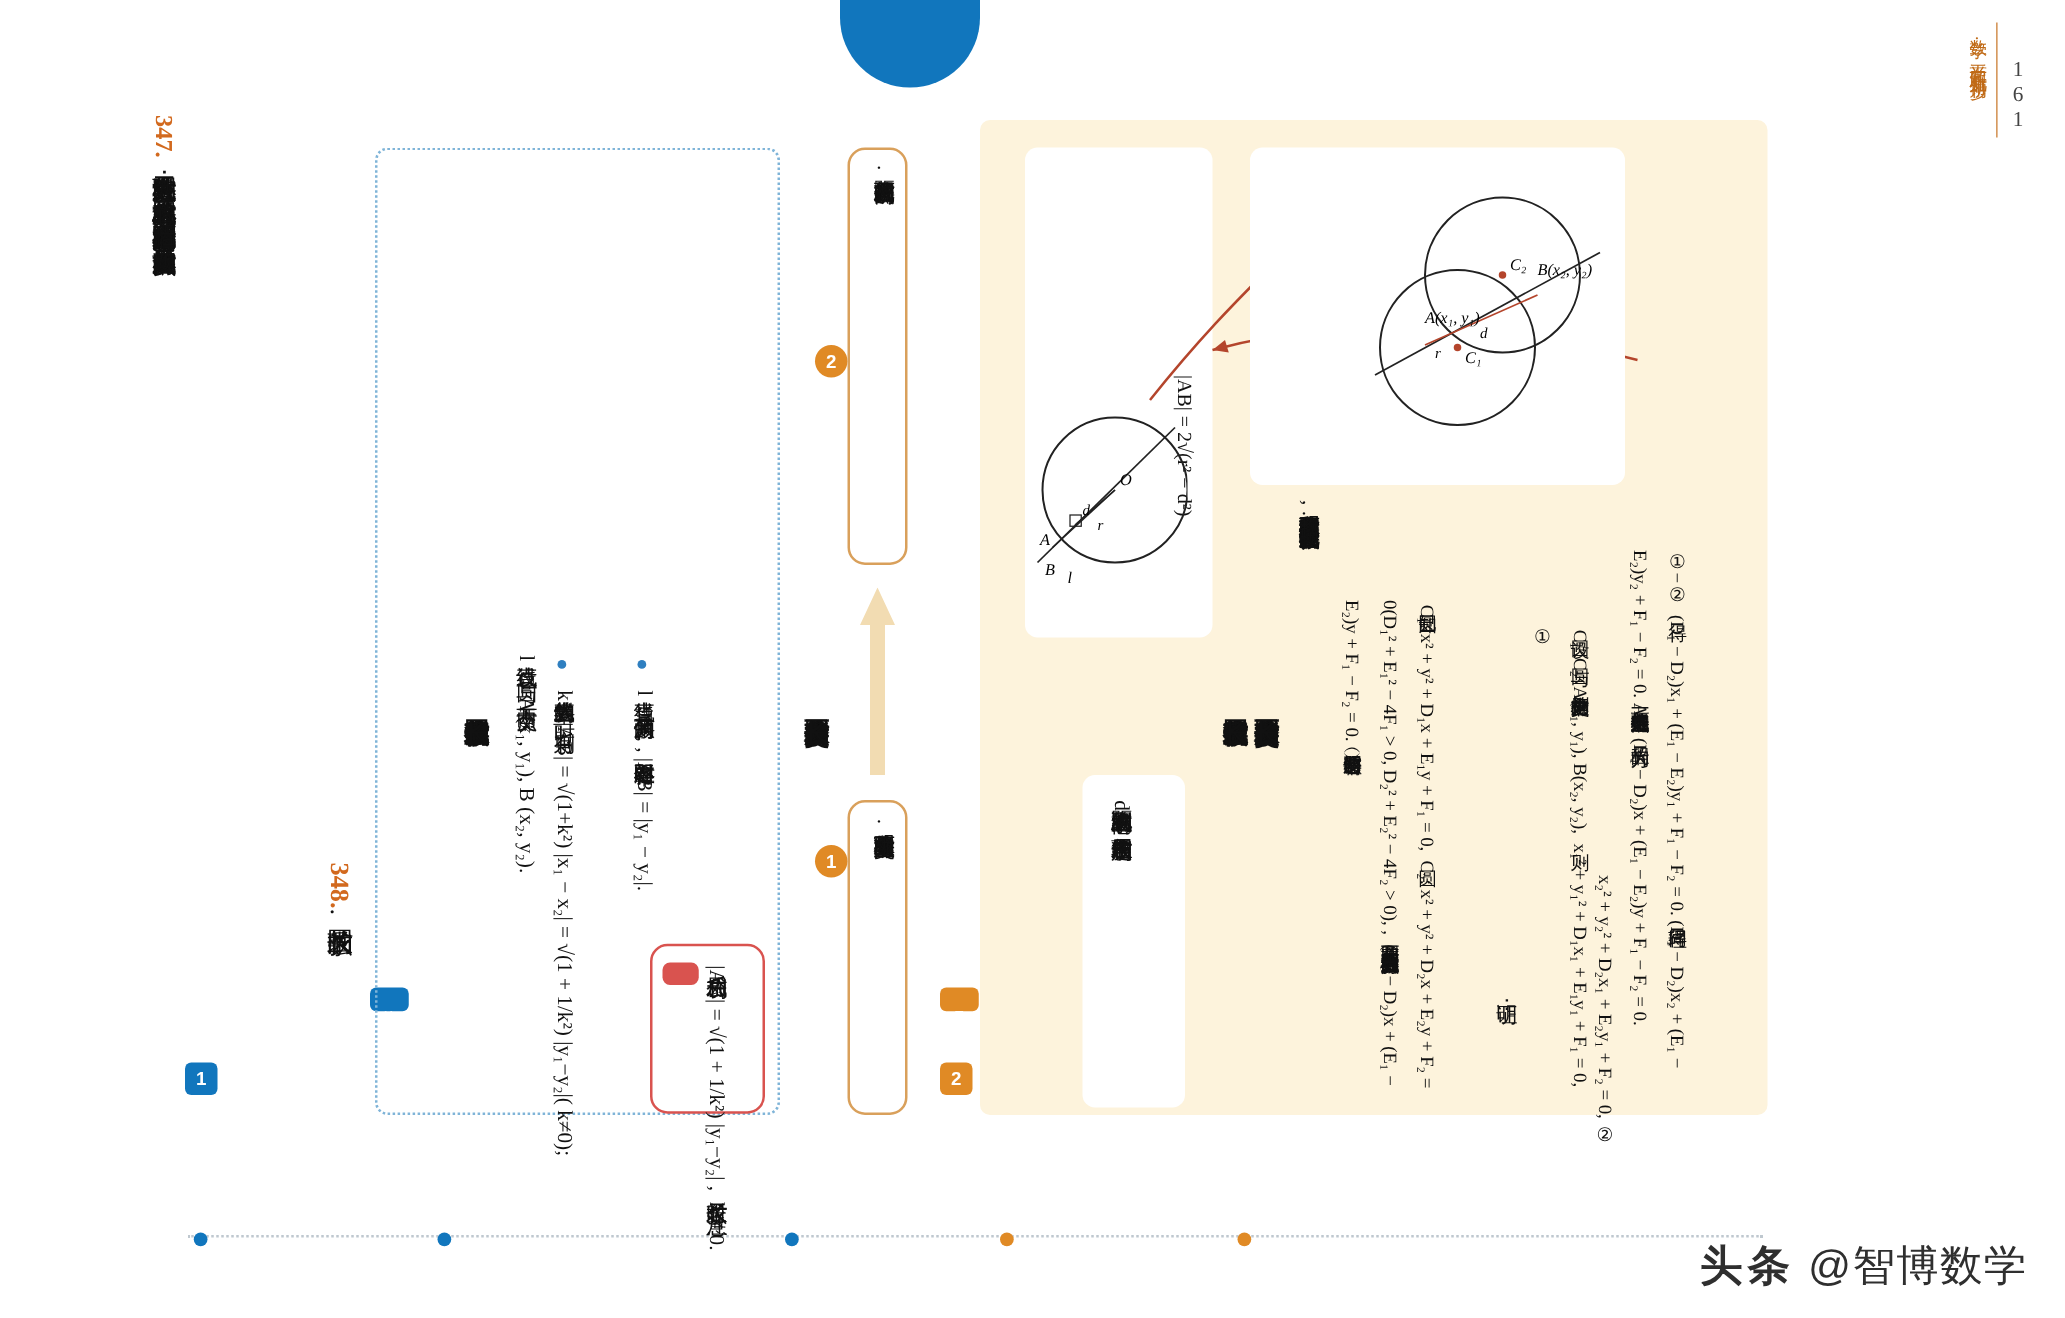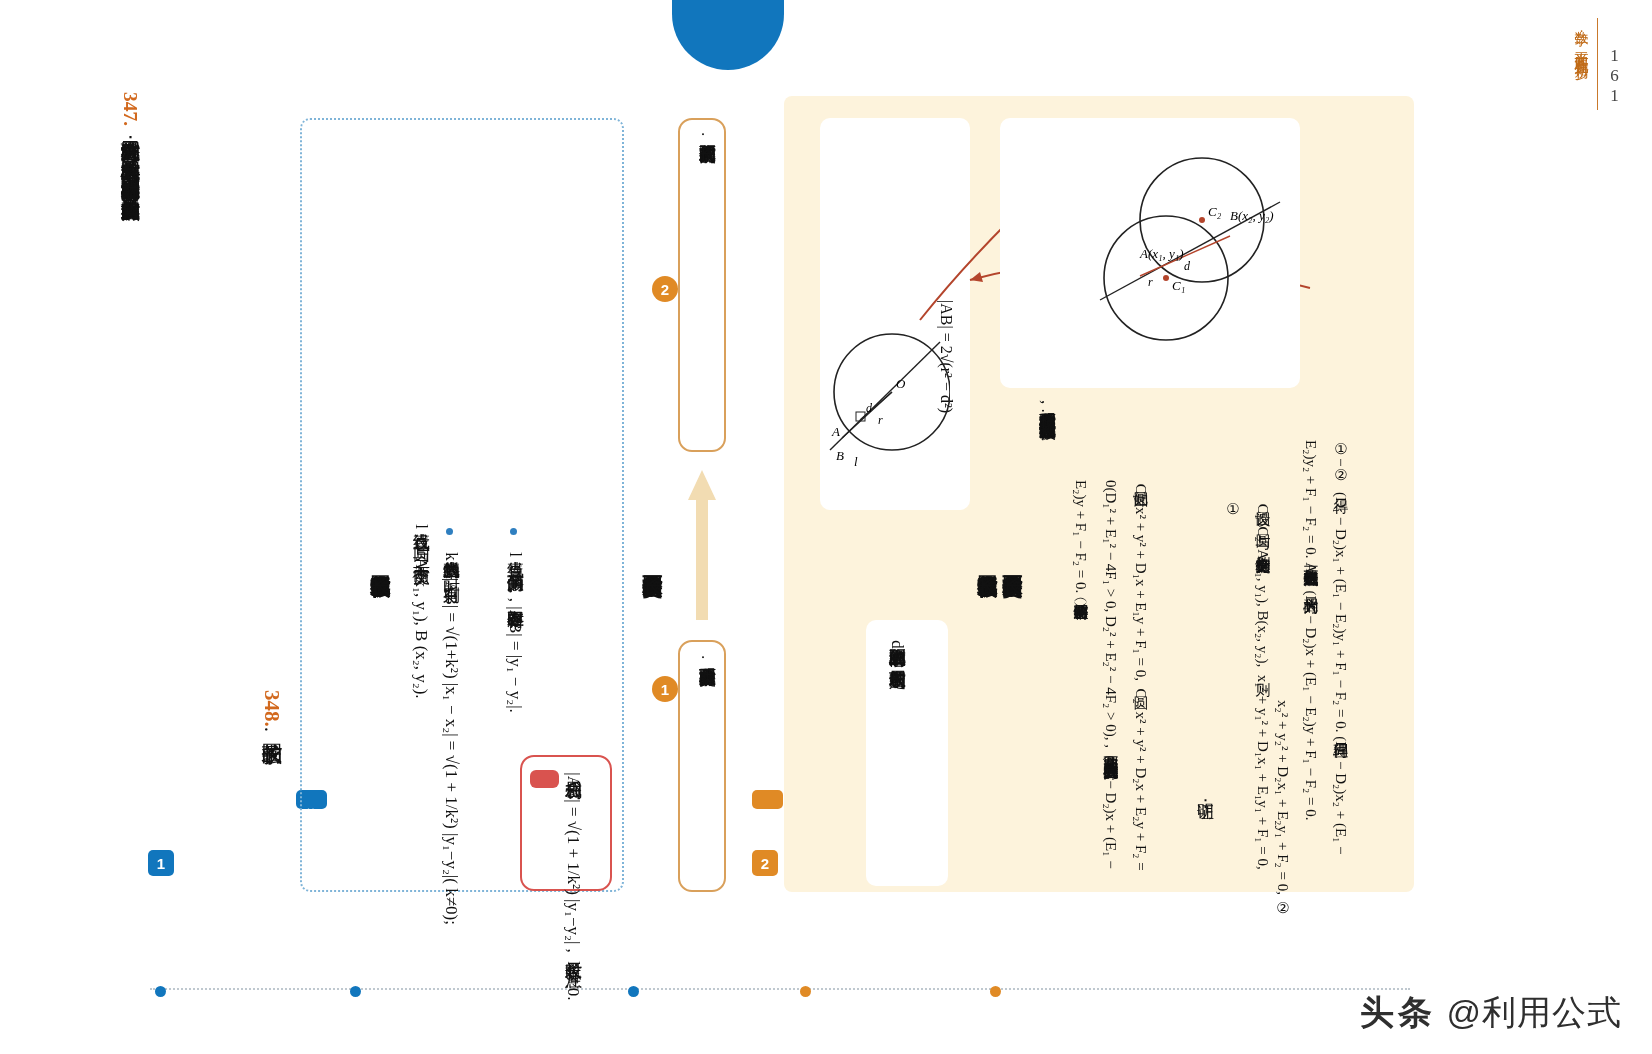--- a/index.html
+++ b/index.html
@@ -138,21 +138,21 @@
 <div class="page-head">
   <div class="rule"></div>
   <div class="head-label">数学·平面解析几何初步</div>
   <div class="page-num">161</div>
 </div>
 
 <div class="ghost">此页背面隐约可见的文字 若直线与圆相切 则圆心到直线的距离等于半径 设圆的方程为 x²+y²+Dx+Ey+F=0 联立方程组消元得到一元二次方程 由判别式判断位置关系 弦长公式的推导过程 注意区分代数法与几何法的适用范围</div>
 
 <div class="watermark">
   <span class="tt">头条</span>
-  <span>@利用公式</span>
+  <span>@智博数学</span>
 </div>
 
 <div class="timeline"></div>
 <div class="tl-dot blue" style="left:155px;"></div>
 <div class="tl-dot blue" style="left:350px;"></div>
 <div class="tl-dot blue" style="left:628px;"></div>
 <div class="tl-dot orange" style="left:800px;"></div>
 <div class="tl-dot orange" style="left:990px;"></div>
 
 <div class="blk-347">

